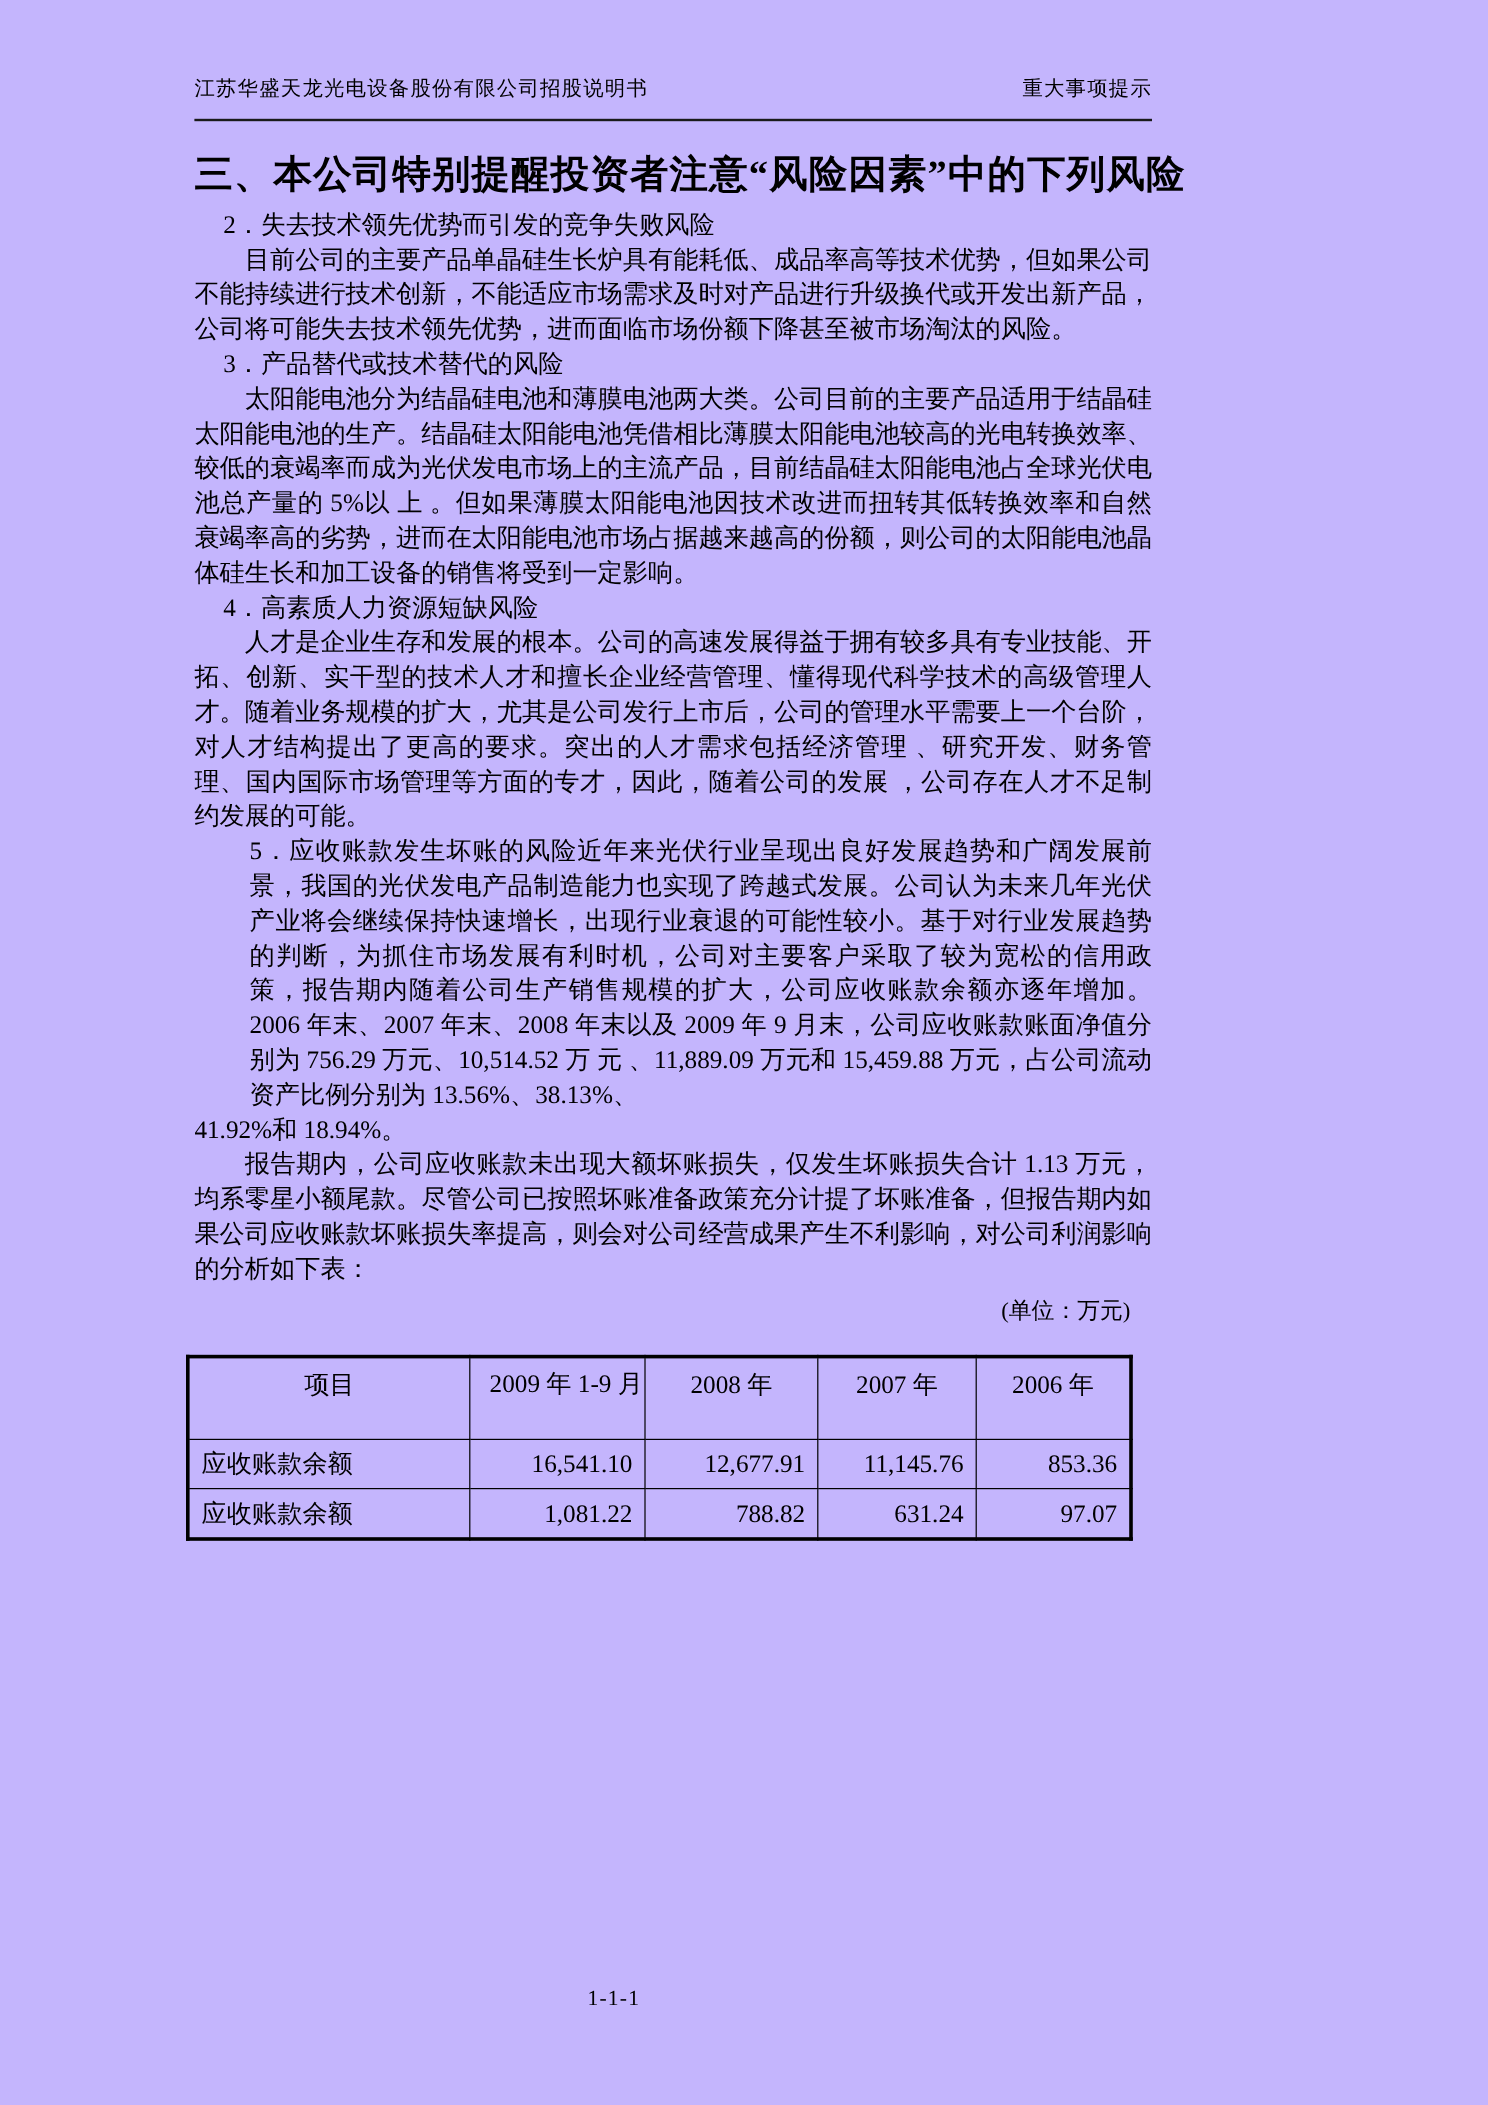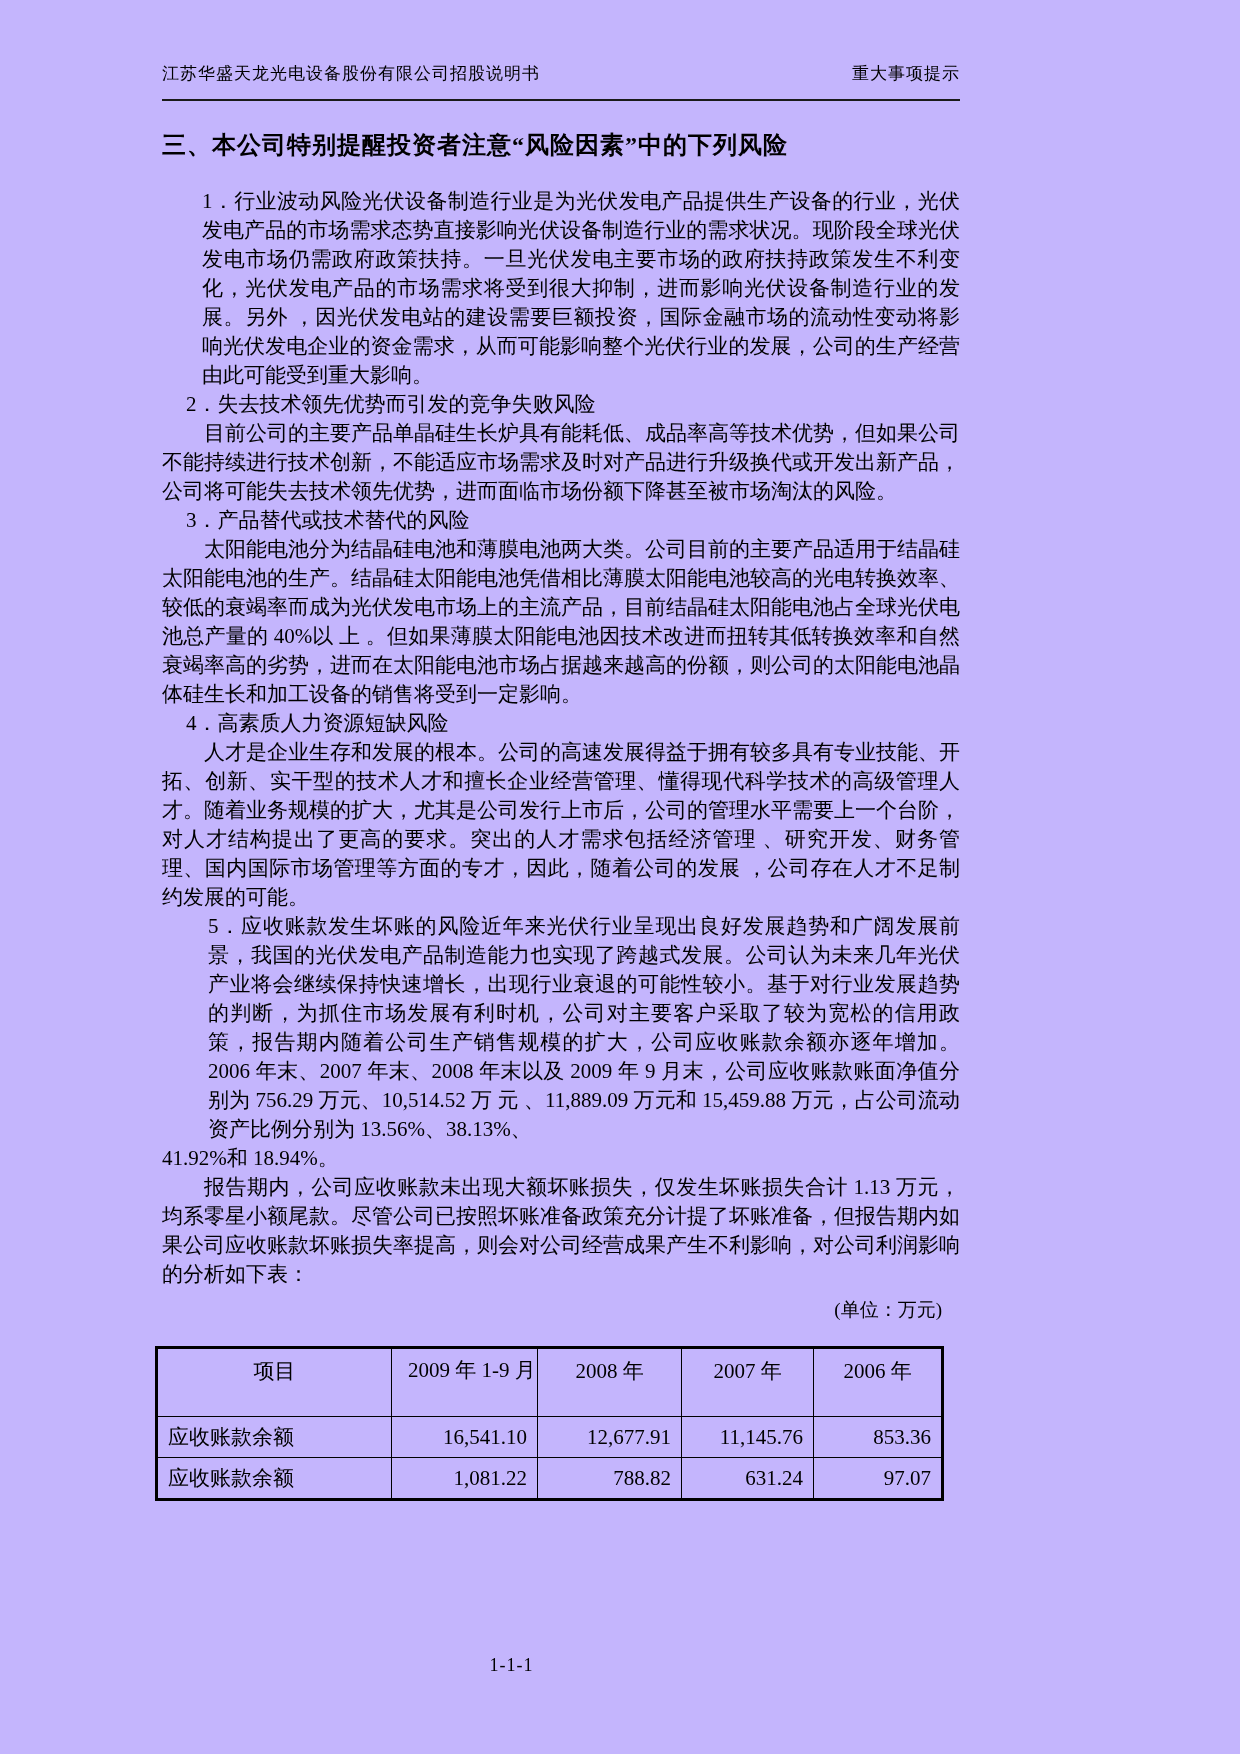--- a/index.html
+++ b/index.html
@@ -23,22 +23,22 @@
     justify-content: space-between;
     align-items: baseline;
     font-size: 17px;
     letter-spacing: 1px;
   }
   .header-rule {
     margin-top: 14px;
     border-bottom: 2.5px solid #1a1a1a;
   }
   .doc-title {
-    margin: 26px 0 24px 0;
-    font-size: 24px;
+    margin: 26px 0 10px 0;
+    font-size: 32px;
     line-height: 36px;
     font-weight: bold;
     letter-spacing: 1px;
     white-space: nowrap;
   }
   p.para {
     margin: 0;
     font-size: 21px;
     line-height: 29px;
     text-align: justify;
@@ -105,27 +105,26 @@
   <div class="content">
 
     <div class="running-header">
       <span>江苏华盛天龙光电设备股份有限公司招股说明书</span>
       <span>重大事项提示</span>
     </div>
     <div class="header-rule"></div>
 
     <h1 class="doc-title">三、本公司特别提醒投资者注意“风险因素”中的下列风险</h1>
 
-    <p class="para item-block-1">1．行业波动风险光伏设备制造行业是为光伏发电产品提供生产设备的行业，光伏发电产品的市场需求态势直接影响光伏设备制造行业的需求状况。现阶段全球光伏发电市场仍需政府政策扶持。一旦光伏发电主要市场的政府扶持政策发生不利变化，光伏发电产品的市场需求将受到很大抑制，进而影响光伏设备制造行业的发展。另外 ，因光伏发电站的建设需要巨额投资，国际金融市场的流动性变动将影响光伏发电企业的资金需求，从而可能影响整个光伏行业的发展，公司的生产经营由此可能受到重大影响。</p>
 
     <p class="para num-heading">2．失去技术领先优势而引发的竞争失败风险</p>
     <p class="para body-para">目前公司的主要产品单晶硅生长炉具有能耗低、成品率高等技术优势，但如果公司不能持续进行技术创新，不能适应市场需求及时对产品进行升级换代或开发出新产品，公司将可能失去技术领先优势，进而面临市场份额下降甚至被市场淘汰的风险。</p>
 
     <p class="para num-heading">3．产品替代或技术替代的风险</p>
-    <p class="para body-para">太阳能电池分为结晶硅电池和薄膜电池两大类。公司目前的主要产品适用于结晶硅太阳能电池的生产。结晶硅太阳能电池凭借相比薄膜太阳能电池较高的光电转换效率、较低的衰竭率而成为光伏发电市场上的主流产品，目前结晶硅太阳能电池占全球光伏电池总产量的 40%以 上 。但如果薄膜太阳能电池因技术改进而扭转其低转换效率和自然衰竭率高的劣势，进而在太阳能电池市场占据越来越高的份额，则公司的太阳能电池晶体硅生长和加工设备的销售将受到一定影响。</p>
+    <p class="para body-para">太阳能电池分为结晶硅电池和薄膜电池两大类。公司目前的主要产品适用于结晶硅太阳能电池的生产。结晶硅太阳能电池凭借相比薄膜太阳能电池较高的光电转换效率、较低的衰竭率而成为光伏发电市场上的主流产品，目前结晶硅太阳能电池占全球光伏电池总产量的 5%以 上 。但如果薄膜太阳能电池因技术改进而扭转其低转换效率和自然衰竭率高的劣势，进而在太阳能电池市场占据越来越高的份额，则公司的太阳能电池晶体硅生长和加工设备的销售将受到一定影响。</p>
 
     <p class="para num-heading">4．高素质人力资源短缺风险</p>
     <p class="para body-para">人才是企业生存和发展的根本。公司的高速发展得益于拥有较多具有专业技能、开拓、创新、实干型的技术人才和擅长企业经营管理、懂得现代科学技术的高级管理人才。随着业务规模的扩大，尤其是公司发行上市后，公司的管理水平需要上一个台阶，对人才结构提出了更高的要求。突出的人才需求包括经济管理 、研究开发、财务管理、国内国际市场管理等方面的专才，因此，随着公司的发展 ，公司存在人才不足制约发展的可能。</p>
 
     <p class="para item-block-5">5．应收账款发生坏账的风险近年来光伏行业呈现出良好发展趋势和广阔发展前景，我国的光伏发电产品制造能力也实现了跨越式发展。公司认为未来几年光伏产业将会继续保持快速增长，出现行业衰退的可能性较小。基于对行业发展趋势的判断，为抓住市场发展有利时机，公司对主要客户采取了较为宽松的信用政策，报告期内随着公司生产销售规模的扩大，公司应收账款余额亦逐年增加。2006 年末、2007 年末、2008 年末以及 2009 年 9 月末，公司应收账款账面净值分别为 756.29 万元、10,514.52 万 元 、11,889.09 万元和 15,459.88 万元，占公司流动资产比例分别为 13.56%、38.13%、</p>
     <p class="para overflow-line">41.92%和 18.94%。</p>
 
     <p class="para body-para">报告期内，公司应收账款未出现大额坏账损失，仅发生坏账损失合计 1.13 万元，均系零星小额尾款。尽管公司已按照坏账准备政策充分计提了坏账准备，但报告期内如果公司应收账款坏账损失率提高，则会对公司经营成果产生不利影响，对公司利润影响的分析如下表：</p>
 
     <p class="para unit-note">(单位：万元)</p>

